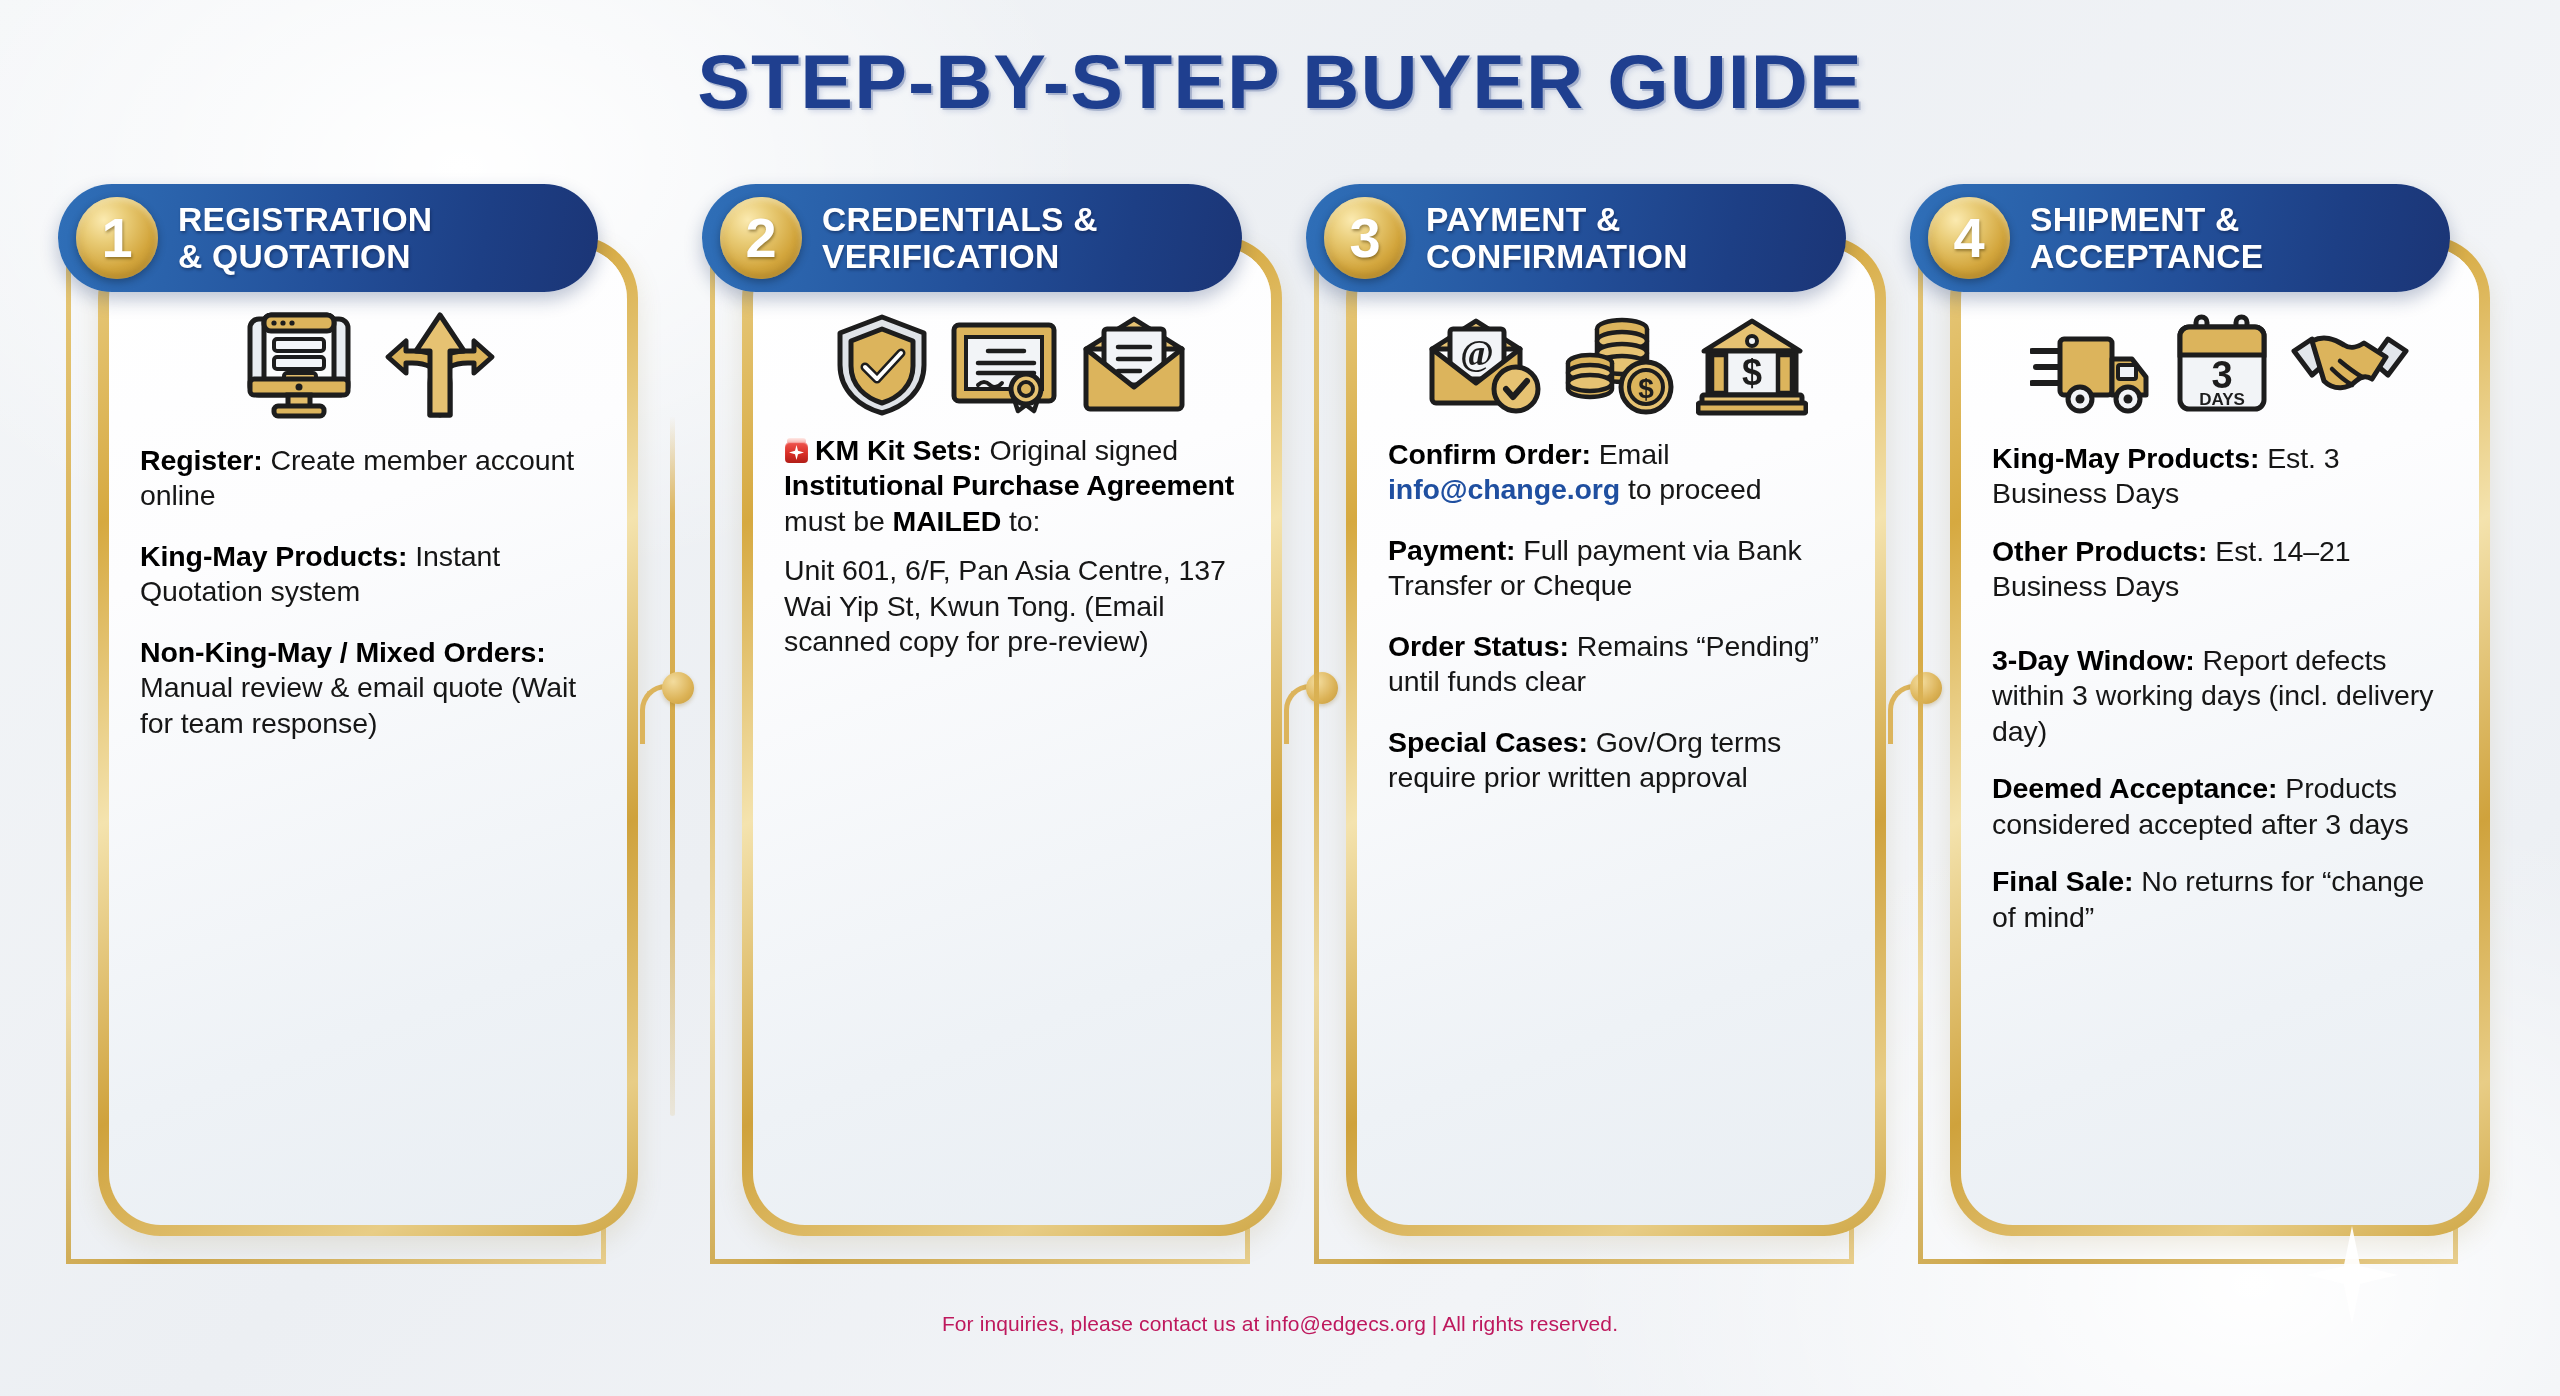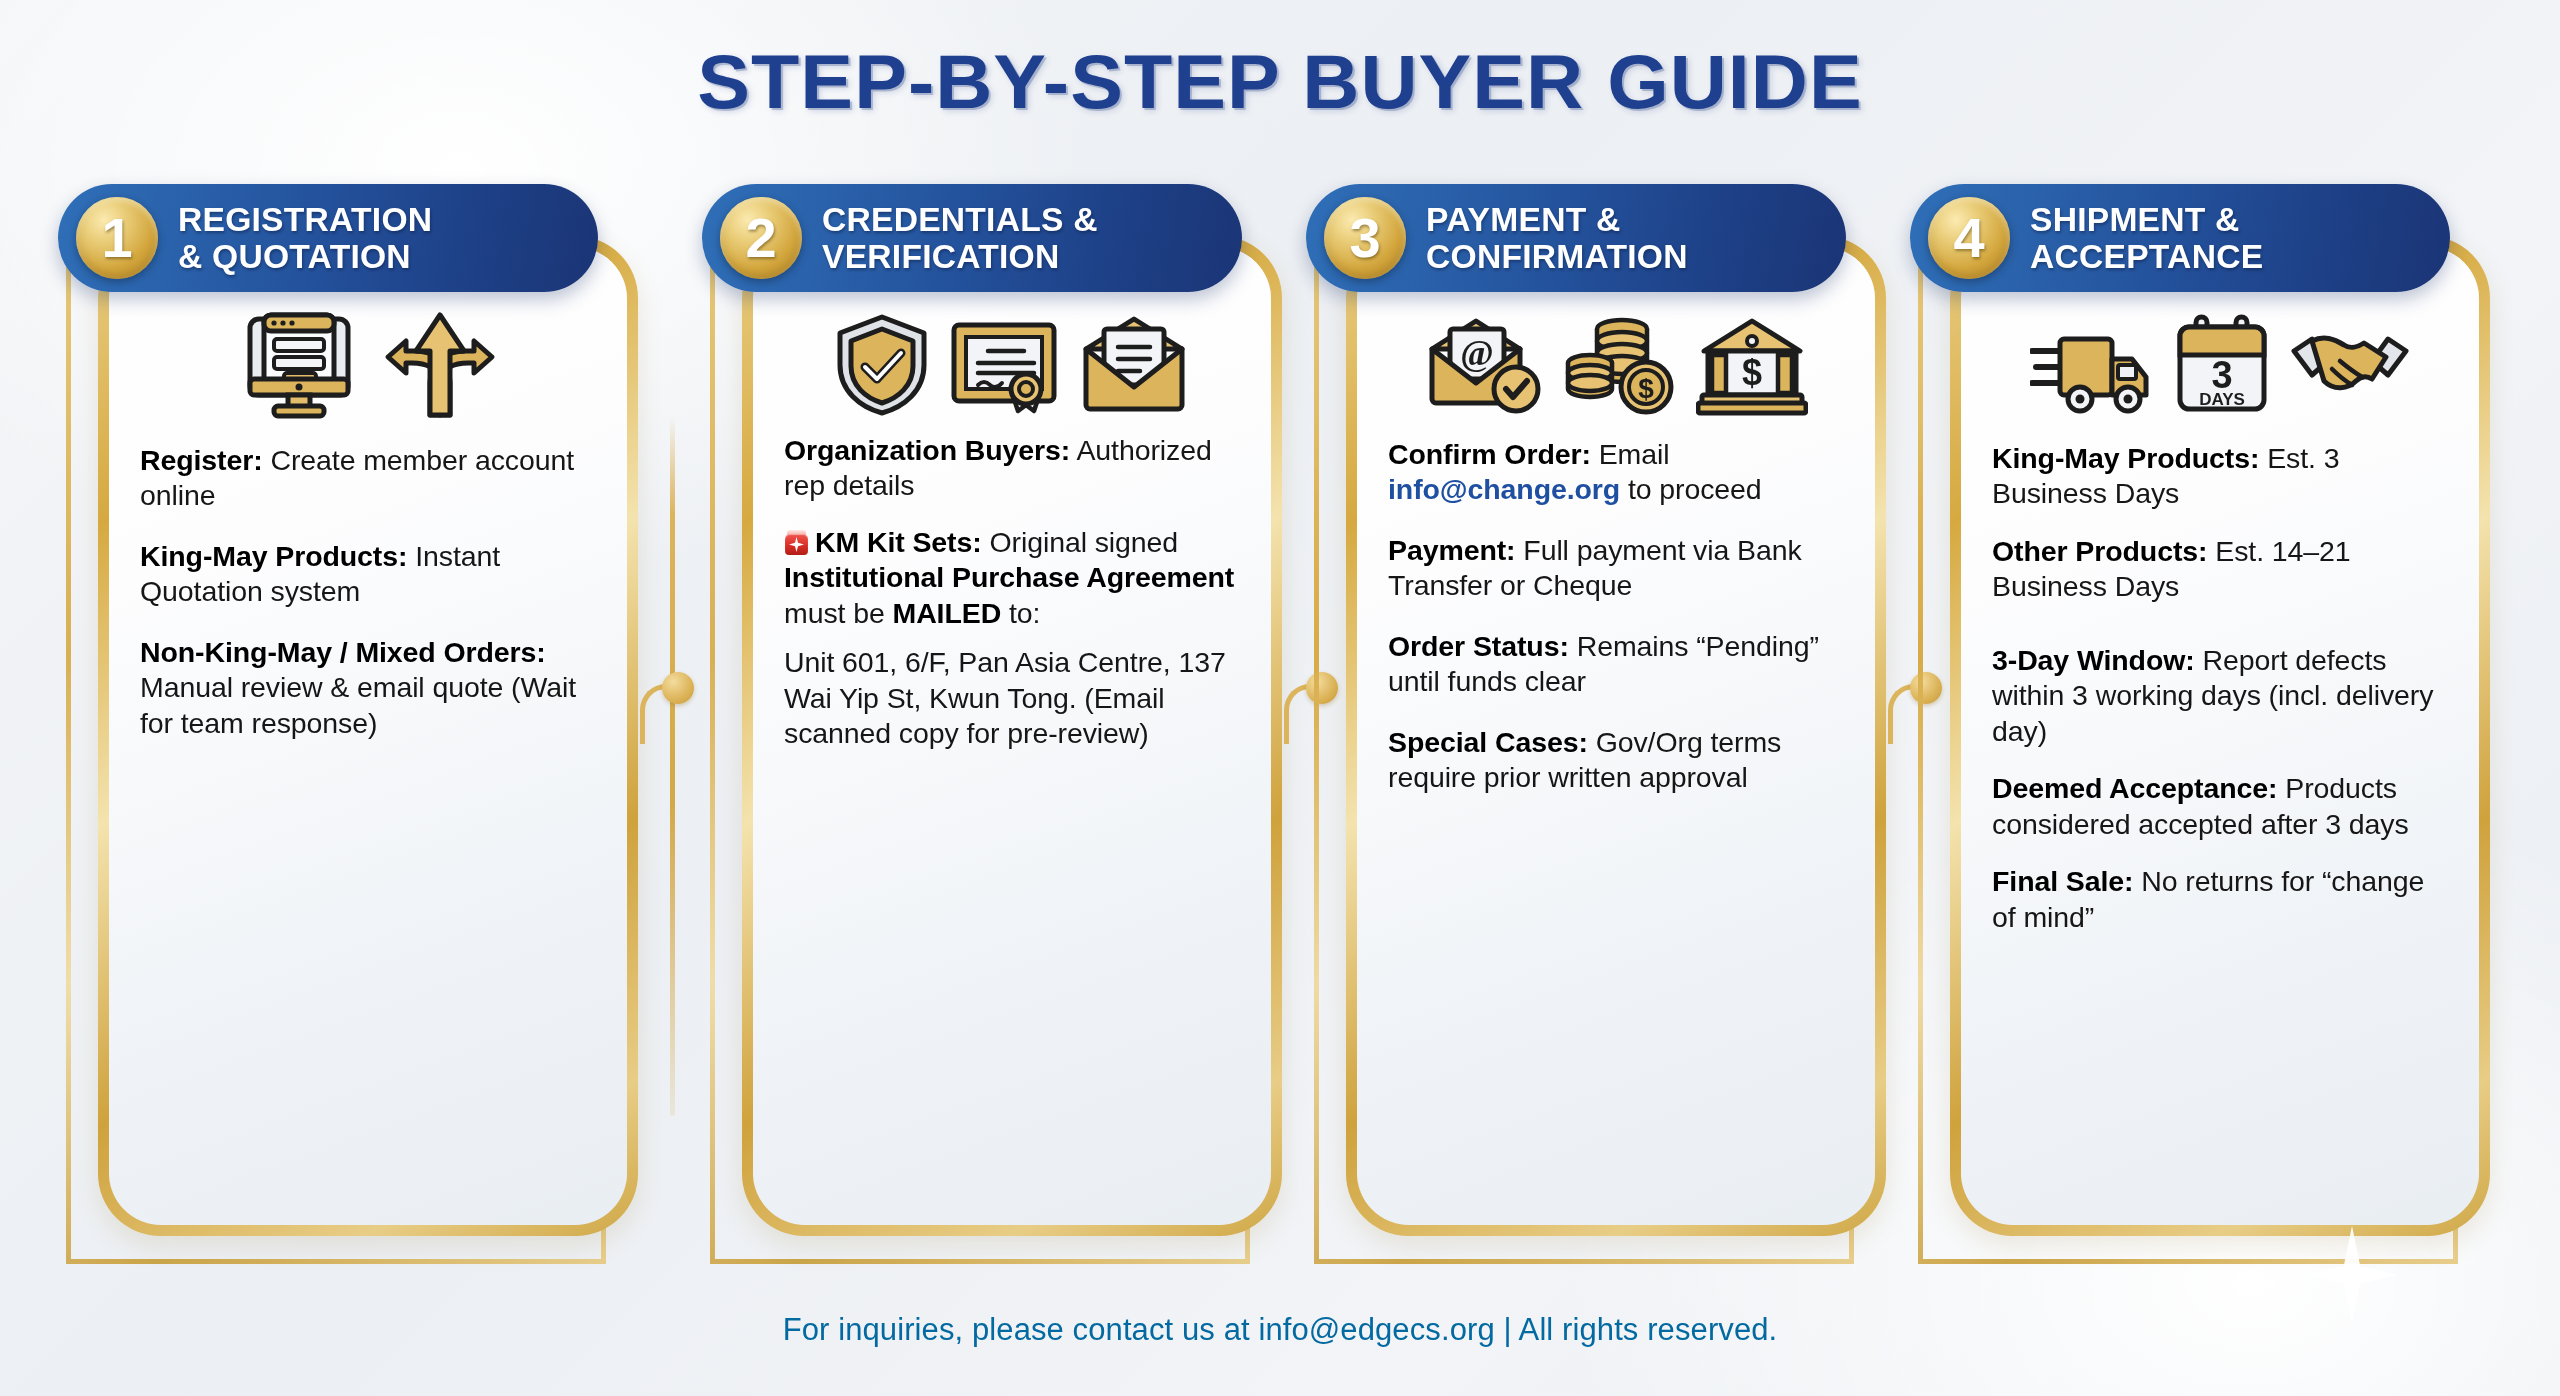--- a/index.html
+++ b/index.html
@@ -128,21 +128,21 @@
   }
   .conn-dot{
     position:absolute;left:22px;top:436px;width:32px;height:32px;border-radius:50%;
     background:radial-gradient(circle at 35% 30%,#f3dc9e,#dcb357 60%,#c69b3c 100%);
     box-shadow:0 2px 4px rgba(140,105,30,.3);
   }
 
   
   .footer{
     position:absolute;left:0;top:1312px;width:2560px;text-align:center;
-    font-size:31px;color:#0369a1;letter-spacing:.1px;
+    font-size:21px;color:#be185d;letter-spacing:.1px;
   }
 
   
   .sparkle{
     position:absolute;right:90px;bottom:72px;width:92px;height:98px;
     background:#ffffff;opacity:.95;
     clip-path:polygon(50% 0%,59% 41%,100% 50%,59% 59%,50% 100%,41% 59%,0% 50%,41% 41%);
     filter:drop-shadow(0 2px 5px rgba(0,0,0,.05));
   }
 </style>
@@ -244,21 +244,20 @@
                 <rect x="26" y="16" width="60" height="56" rx="3" fill="#f2f4f7" stroke="#1d1d1d" stroke-width="5"></rect>
                 <line x1="40" y1="34" x2="72" y2="34" stroke="#1d1d1d" stroke-width="4.5" stroke-linecap="round"></line>
                 <line x1="40" y1="46" x2="72" y2="46" stroke="#1d1d1d" stroke-width="4.5" stroke-linecap="round"></line>
                 <line x1="40" y1="58" x2="62" y2="58" stroke="#1d1d1d" stroke-width="4.5" stroke-linecap="round"></line>
                 <path d="M8 36 L56 74 L104 36 V92 a4 4 0 0 1 -4 4 H12 a4 4 0 0 1 -4 -4 Z" fill="#dcb45c" stroke="#1d1d1d" stroke-width="5" stroke-linejoin="round"></path>
               </svg>
             </span>
           </div>
 
           <div class="body" style="top:186px;">
-            <p style="margin-bottom:21px;"><b>Organization Buyers:</b><span> Authorized rep details</span></p>
             <p style="margin-bottom:14px;">
               <span class="siren"><u></u><i></i></span><b>KM Kit Sets:</b><span> Original signed </span><b>Institutional Purchase Agreement</b><span> must be </span><b>MAILED</b><span> to:</span>
             </p>
             <p>Unit 601, 6/F, Pan Asia Centre, 137 Wai Yip St, Kwun Tong. (Email scanned copy for pre-review)</p>
           </div>
         </div>
       </div>
       <div class="header" style="left:-40px;width:540px;">
         <div class="badge">2</div>
         <div class="header-title">

